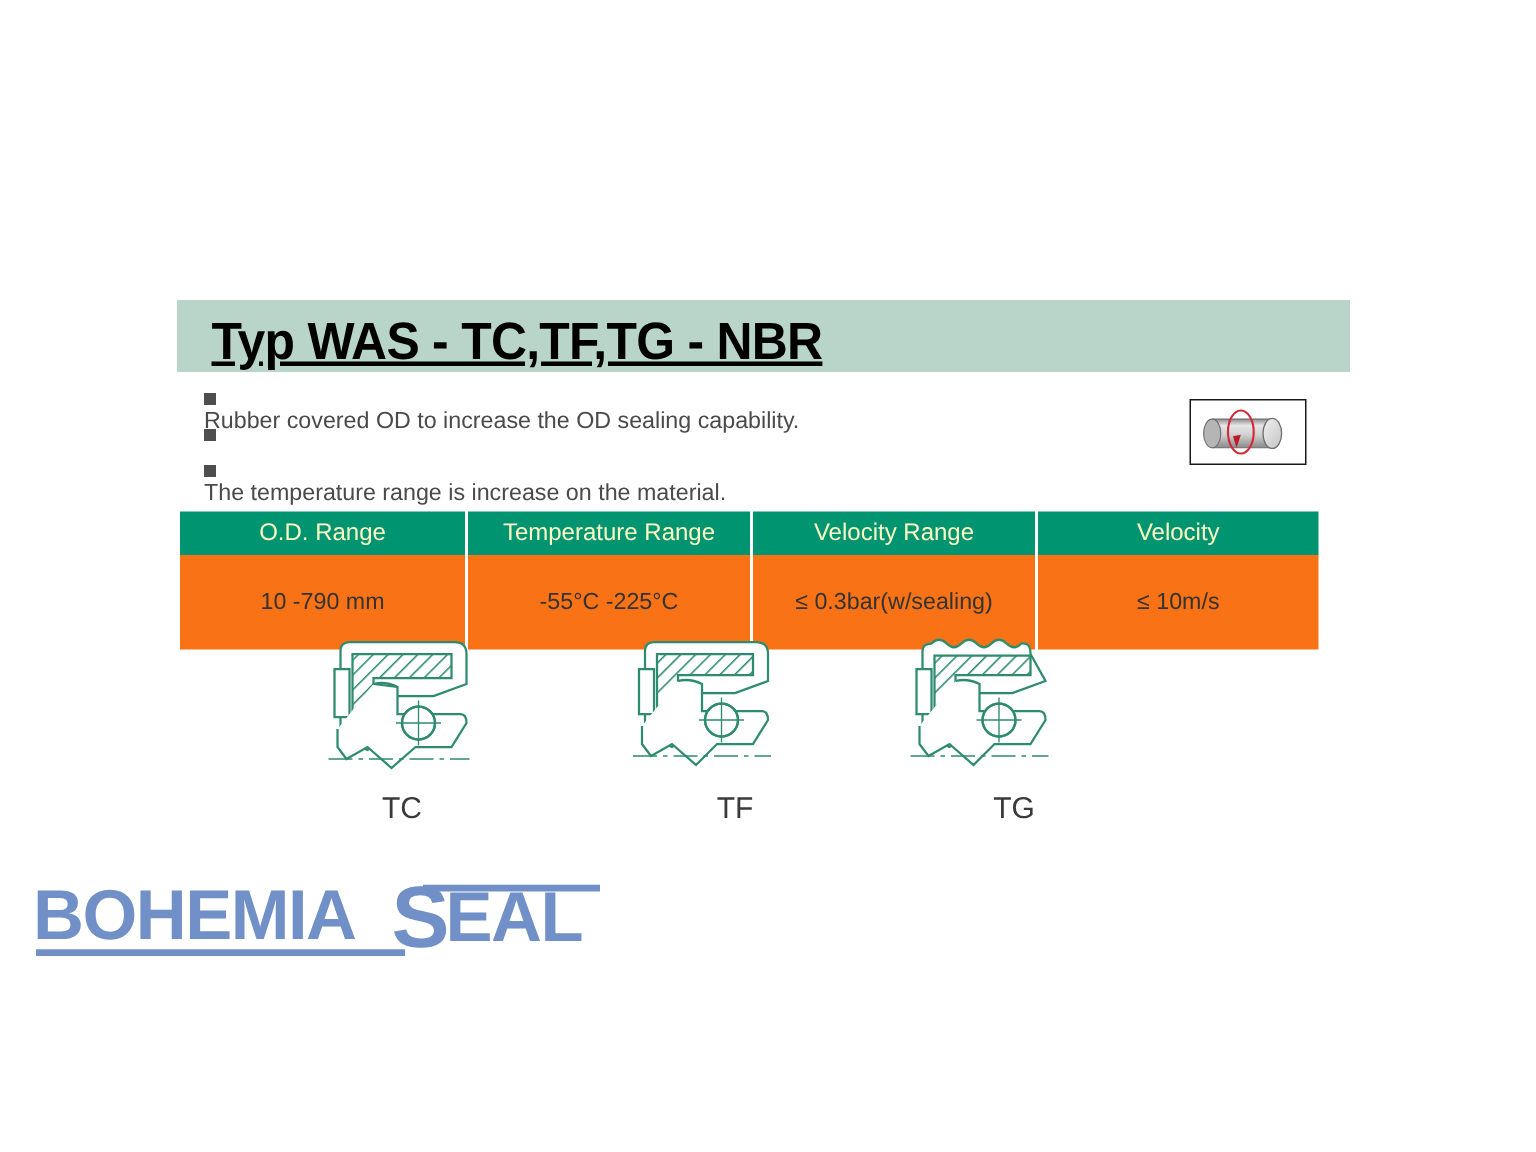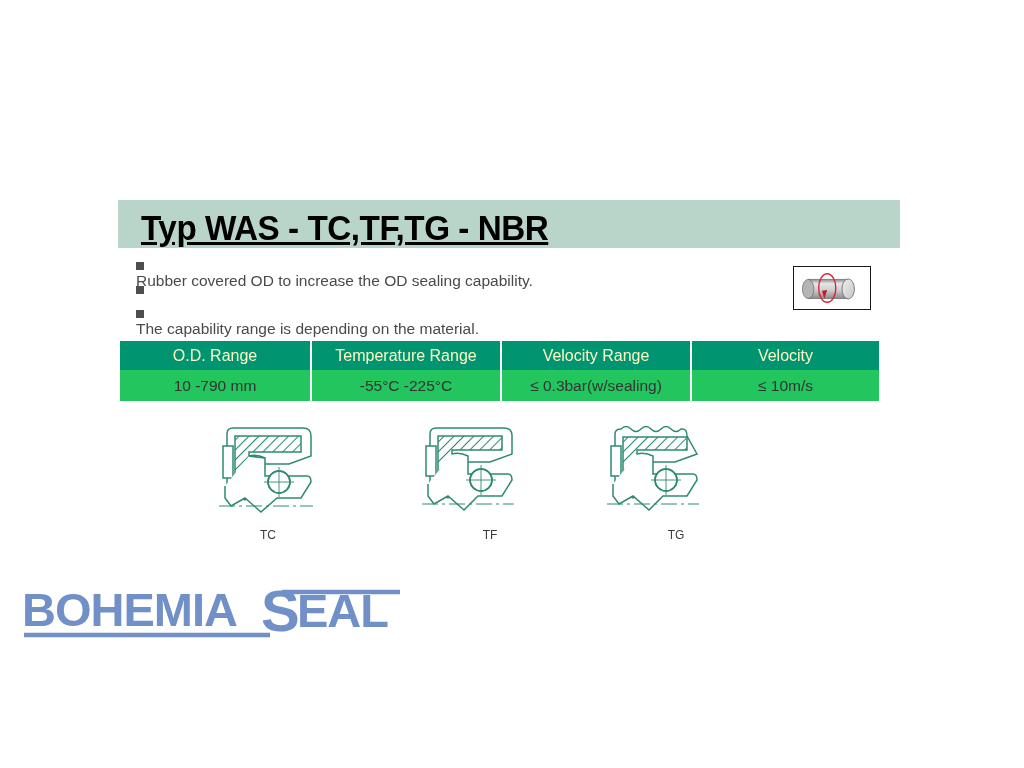--- a/index.html
+++ b/index.html
@@ -92,41 +92,41 @@
   #spec-table th {
     background: #009471;
     color: #fef9c3;
     font-size: 16px;
     font-weight: normal;
     height: 29px;
     text-align: center;
     padding: 0;
   }
   #spec-table td {
-    background: #22c55e;
+    background: #f97316;
     color: #333333;
     font-size: 15.5px;
     height: 31px;
     text-align: center;
-    padding: 0;
+    padding: 16px;
   }
 
   
   .seal-fig {
     position: absolute;
     top: 420px;
   }
   #seal-tc { left: 205px; }
   #seal-tf { left: 410px; }
   #seal-tg { left: 595px; }
 
   .seal-label {
     position: absolute;
     top: 528px;
-    font-size: 12px;
+    font-size: 20px;
     color: #3a3a3a;
     text-align: center;
     width: 80px;
   }
   #label-tc { left: 228px; }
   #label-tf { left: 450px; }
   #label-tg { left: 636px; text-align: center; }
 
   
   #logo {
@@ -147,21 +147,21 @@
 <div id="bullets">
   <div class="bullet-row">
     <span class="bullet-mark"></span>
     <span class="bullet-text">Rubber covered OD to increase the OD sealing capability.</span>
   </div>
   <div class="bullet-row">
     <span class="bullet-mark"></span>
   </div>
   <div class="bullet-row">
     <span class="bullet-mark"></span>
-    <span class="bullet-text">The capability range is depending on the material.</span>
+    <span class="bullet-text">The temperature range is increase on the material.</span>
   </div>
 </div>
 
 <div id="shaft-icon-box">
   <svg width="100%" height="100%" viewBox="0 0 78 44">
     <defs>
       <linearGradient id="shaftGrad" x1="0" y1="0" x2="0" y2="1">
         <stop offset="0%" stop-color="#8e8e8e"></stop>
         <stop offset="22%" stop-color="#e6e6e6"></stop>
         <stop offset="55%" stop-color="#d0d0d0"></stop>

